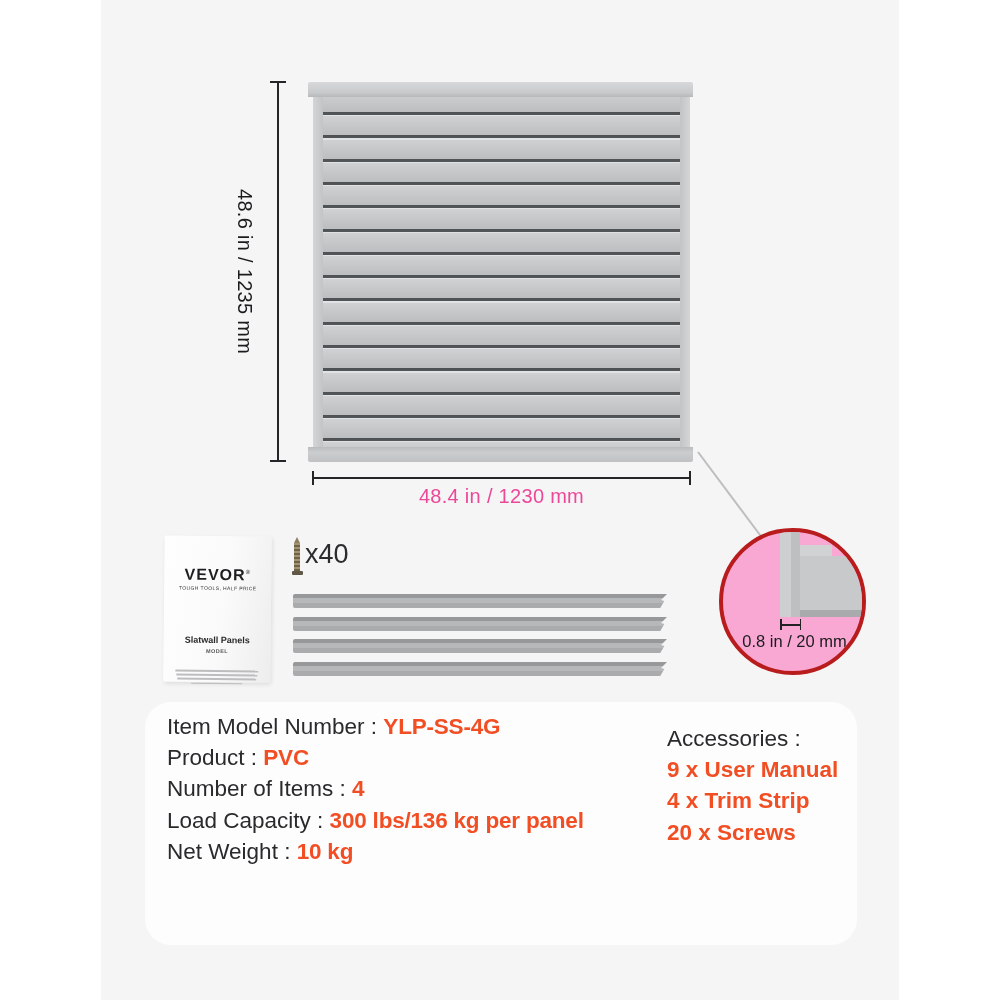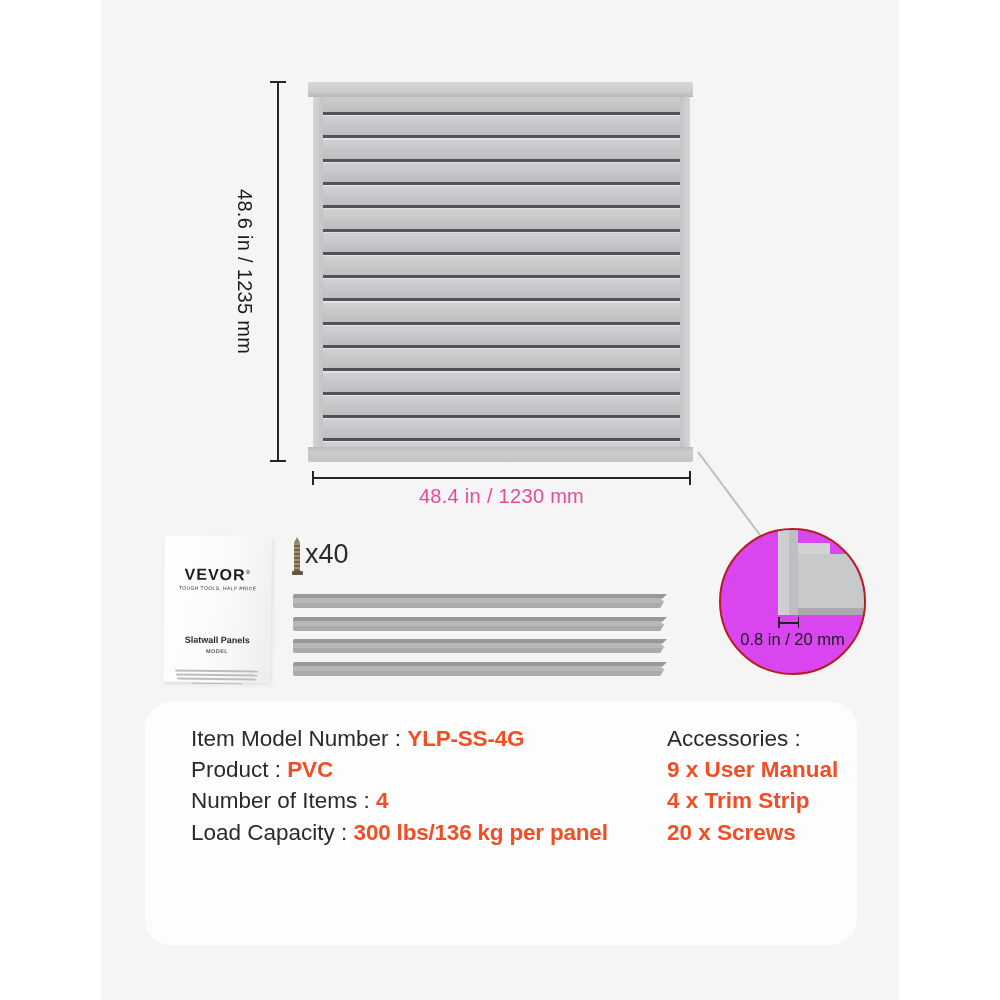--- a/index.html
+++ b/index.html
@@ -29,22 +29,22 @@
   .dim-label-v{position:absolute;left:232px;top:82px;height:380px;width:24px;
     display:flex;align-items:center;justify-content:center;
     writing-mode:vertical-rl;font-size:20px;letter-spacing:.3px;color:#1b1b1d;}
   .dim-line-h{position:absolute;left:312px;top:477px;width:379px;height:1.6px;background:#252527;}
   .dim-tick-v{position:absolute;top:471px;width:2px;height:14px;background:#252527;}
   .dim-label-h{position:absolute;left:312px;top:485px;width:379px;text-align:center;
     font-size:20px;letter-spacing:.3px;color:#ec4899;}
 
   
   svg.overlay{position:absolute;left:0;top:0;pointer-events:none;}
-  .callout{position:absolute;left:719px;top:528px;width:147px;height:147px;border:2px solid #b91c1c;
-    border-radius:50%;background:#d946ef;overflow:hidden;box-sizing:border-box;}
+  .callout{position:absolute;left:719px;top:528px;width:147px;height:147px;border:4px solid #b91c1c;
+    border-radius:50%;background:#f9a8d4;overflow:hidden;box-sizing:border-box;}
   .co-bar{position:absolute;left:57px;top:0px;width:20px;height:85px;
     background:linear-gradient(90deg,#cdcfd1 0 55%,#bdbfc1 55% 100%);}
   .co-step{position:absolute;left:77px;top:13px;width:32px;height:11px;background:#d0d2d4;}
   .co-block{position:absolute;left:77px;top:24px;width:75px;height:61px;
     background:linear-gradient(180deg,#c7c9cb 0 88%,#a8aaac 88% 100%);}
   .co-mline{position:absolute;left:57px;top:92px;width:21px;height:1.5px;background:#222;}
   .co-mtick{position:absolute;top:87px;width:1.5px;height:11px;background:#222;}
   .co-label{position:absolute;left:0;top:100px;width:143px;text-align:center;
     font-size:16.5px;color:#1b1b1d;}
 
@@ -70,21 +70,21 @@
   .screw .head{width:11px;height:4px;background:#5f5847;border-radius:1px;}
   .screw-count{position:absolute;left:305px;top:539px;font-size:27px;color:#2c2c2e;}
 
   .trim{position:absolute;left:293px;width:374px;height:14px;border-radius:2px 0 0 2px;
     background:linear-gradient(180deg,#96989a 0 4px,#b6b8ba 4px 9px,#a9abad 9px 100%);
     clip-path:polygon(0 0,100% 0,98.4% 42%,99.3% 50%,98.2% 100%,0 100%);}
 
   
   .card{position:absolute;left:145px;top:702px;width:712px;height:243px;background:#fdfdfe;
     border-radius:26px;}
-  .col-left{position:absolute;left:22px;top:21px;margin-left:24px;}
+  .col-left{position:absolute;left:22px;top:9px;}
   .col-right{position:absolute;left:522px;top:21px;}
   .spec-row{font-size:22.5px;line-height:31.2px;color:#2a2a2c;white-space:nowrap;}
   .spec-value{font-weight:700;color:#f24e24;letter-spacing:-0.2px;}
   .acc-title{font-size:22.5px;line-height:31.2px;color:#2a2a2c;}
   .acc-item{font-size:22.5px;line-height:31.2px;font-weight:700;color:#f24e24;white-space:nowrap;}
 </style>
 </head>
 <body>
 
 <div class="page">
@@ -154,20 +154,23 @@
       </div>
       <div class="spec-row">
         <span>Product : </span><span class="spec-value">PVC</span>
       </div>
       <div class="spec-row">
         <span>Number of Items : </span><span class="spec-value">4</span>
       </div>
       <div class="spec-row">
         <span>Load Capacity : </span><span class="spec-value">300 lbs/136 kg per panel</span>
       </div>
+      <div class="spec-row">
+        <span>Net Weight : </span><span class="spec-value">10 kg</span>
+      </div>
     </div>
     <div class="col-right">
       <div class="acc-title">Accessories :</div>
       <div class="acc-item">9 x User Manual</div>
       <div class="acc-item">4 x Trim Strip</div>
       <div class="acc-item">20 x Screws</div>
     </div>
   </div>
 </div>
 

